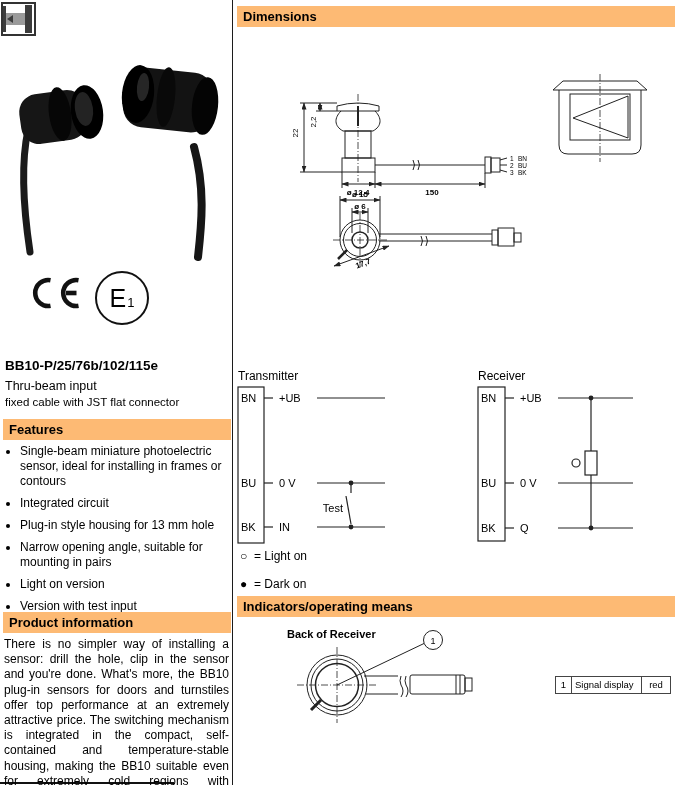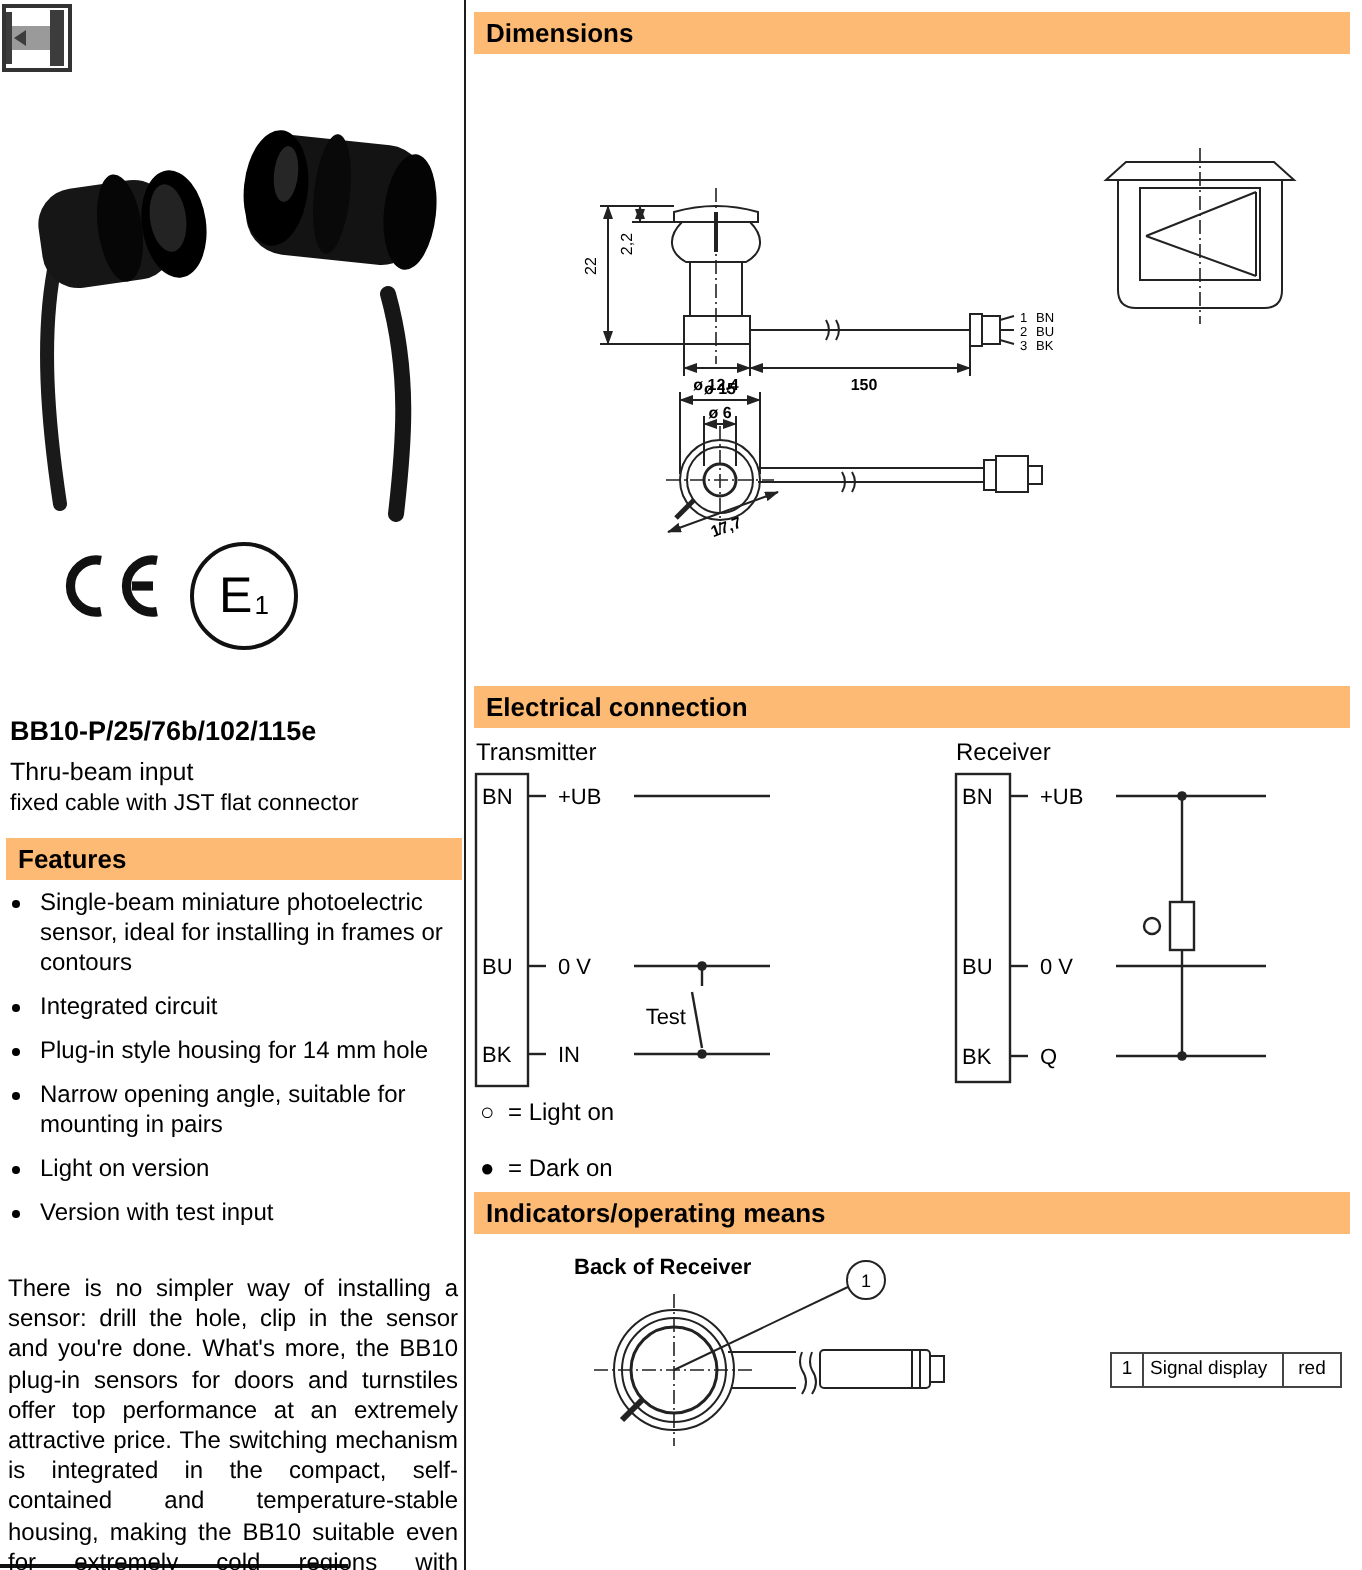--- a/index.html
+++ b/index.html
@@ -88,27 +88,28 @@
 
   <div class="abs" id="model-value">BB10-P/25/76b/102/115e</div>
   <div class="abs" id="model-sub">Thru-beam input</div>
   <div class="abs" id="model-desc">fixed cable with JST flat connector</div>
 
   <div class="bar bar-left" style="top:419px">Features</div>
   <div class="abs" id="features-list">
     <ul>
       <li>Single-beam miniature photoelectric sensor, ideal for installing in frames or contours</li>
       <li>Integrated circuit</li>
-      <li>Plug-in style housing for 14 mm hole</li>
+      <li>Plug-in style housing for 13 mm hole</li>
       <li>Narrow opening angle, suitable for mounting in pairs</li>
       <li>Light on version</li>
       <li>Version with test input</li>
     </ul>
   </div>
 
+  <div class="bar bar-left" style="top:612px">Product information</div>
   <div class="abs" id="prodinfo-text">There is no simpler way of installing a sensor: drill the hole, clip in the sensor and you're done. What's more, the BB10 plug-in sensors for doors and turnstiles offer top performance at an extremely attractive price. The switching mechanism is integrated in the compact, self-contained and temperature-stable housing, making the BB10 suitable even for extremely cold regions with temperatures as low as -40°C.</div>
 
   <div class="bar bar-right" style="top:6px">Dimensions</div>
 
   <svg class="abs" style="left:237px;top:30px" width="444" height="310" viewBox="0 0 444 310">
     <defs>
       <marker id="arr" markerWidth="7" markerHeight="5" refX="6.5" refY="2.5" orient="auto-start-reverse">
         <path d="M0,0 L7,2.5 L0,5 z" fill="#222"></path>
       </marker>
     </defs>
@@ -186,21 +187,20 @@
       <rect x="261" y="198" width="16" height="18"></rect>
       <rect x="277" y="203" width="7" height="9"></rect>
     </g>
     <g font-size="8">
       <text x="123" y="167" text-anchor="middle" font-weight="bold">ø 15</text>
       <text x="123" y="179" text-anchor="middle" font-weight="bold">ø 6</text>
       <text x="127" y="236" text-anchor="middle" transform="rotate(-20 127 236)" font-weight="bold">17,7</text>
     </g>
   </svg>
 
-  <div class="bar bar-right" style="top:343px">Electrical connection</div>
 
   <svg class="abs" style="left:237px;top:366px" width="444" height="190" viewBox="0 0 444 190">
 
     <g>
       <text x="1" y="14" font-size="12">Transmitter</text>
       <rect x="1" y="21" width="26" height="156" fill="none" stroke="#222" stroke-width="1.2"></rect>
       <text x="4" y="36" font-size="11">BN</text>
       <text x="4" y="121" font-size="11">BU</text>
       <text x="4" y="165" font-size="11">BK</text>
       <g stroke="#222" stroke-width="1.2">

